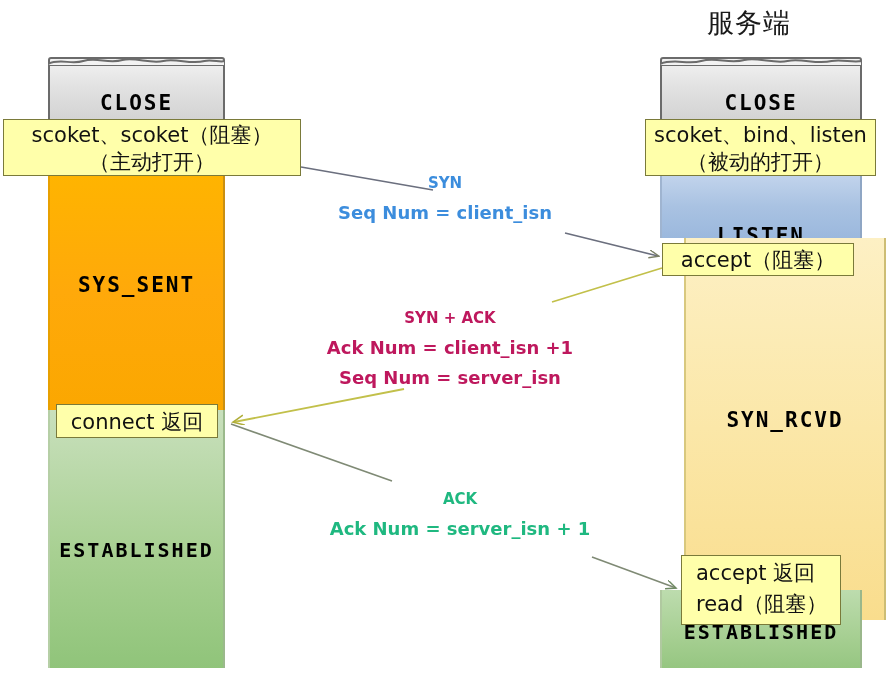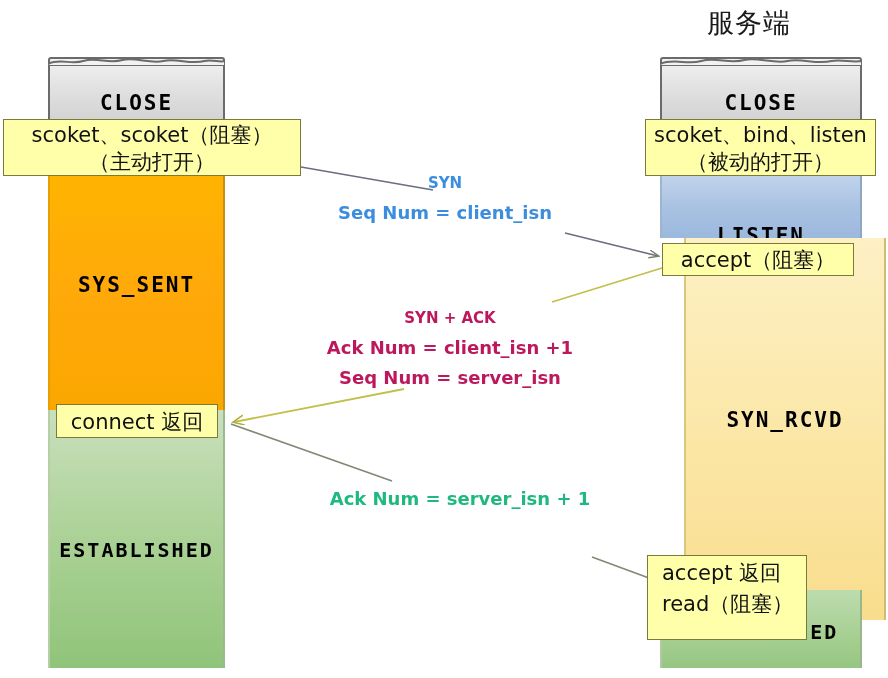--- a/index.html
+++ b/index.html
@@ -220,20 +220,21 @@
     <span class="body">Seq Num = client_isn</span>
   </div>
 
   <div class="msg" id="msg-syn-ack" style="left:290px; top:303px; width:320px;">
     <span class="hdr">SYN + ACK</span>
     <span class="body">Ack Num =  client_isn +1</span>
     <span class="body">Seq Num = server_isn</span>
   </div>
 
   <div class="msg" id="msg-ack" style="left:310px; top:484px; width:300px;">
+    <span class="hdr">ACK</span>
     <span class="body">Ack Num = server_isn + 1</span>
   </div>
 
   <div class="callout" style="left:3px; top:119px; width:298px; height:57px;">
     <span class="line">scoket、scoket（阻塞）</span>
     <span class="line">（主动打开）</span>
   </div>
 
   <div class="callout" style="left:56px; top:404px; width:162px; height:34px; line-height:30px;">
     <span class="line">connect 返回</span>
@@ -241,19 +242,19 @@
 
   <div class="callout" style="left:645px; top:119px; width:231px; height:57px;">
     <span class="line">scoket、bind、listen</span>
     <span class="line">（被动的打开）</span>
   </div>
 
   <div class="callout" style="left:662px; top:243px; width:192px; height:33px; line-height:29px;">
     <span class="line">accept（阻塞）</span>
   </div>
 
-  <div class="callout" style="left:647px; top:555px; width:160px; height:85px; line-height:31px; text-align:left; padding-left:14px;">
+  <div class="callout" style="left:681px; top:555px; width:160px; height:70px; line-height:31px; text-align:left; padding-left:14px;">
     <span class="line">accept 返回</span>
     <span class="line">read（阻塞）</span>
   </div>
 
 
 </div>
 
 </body></html>

